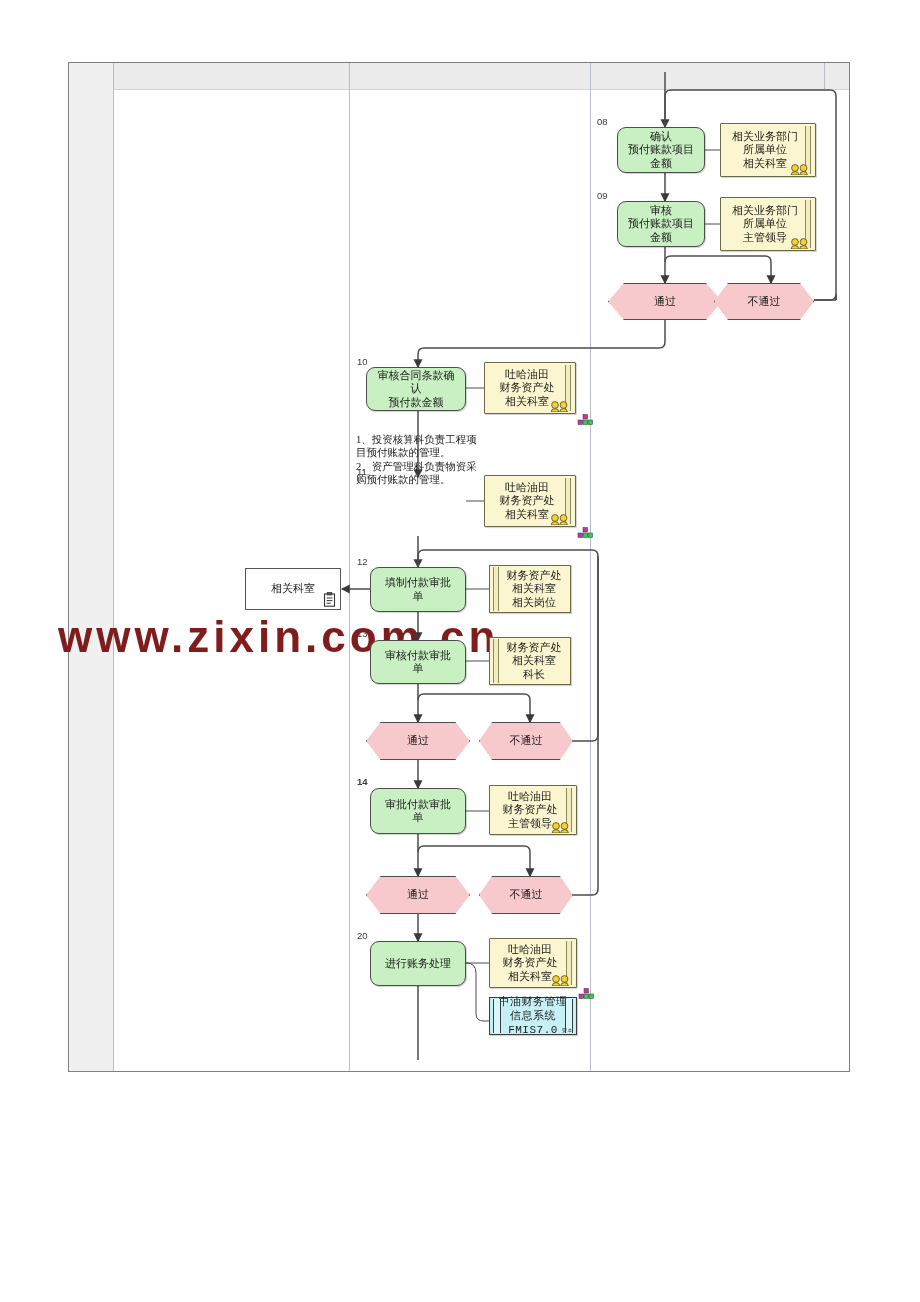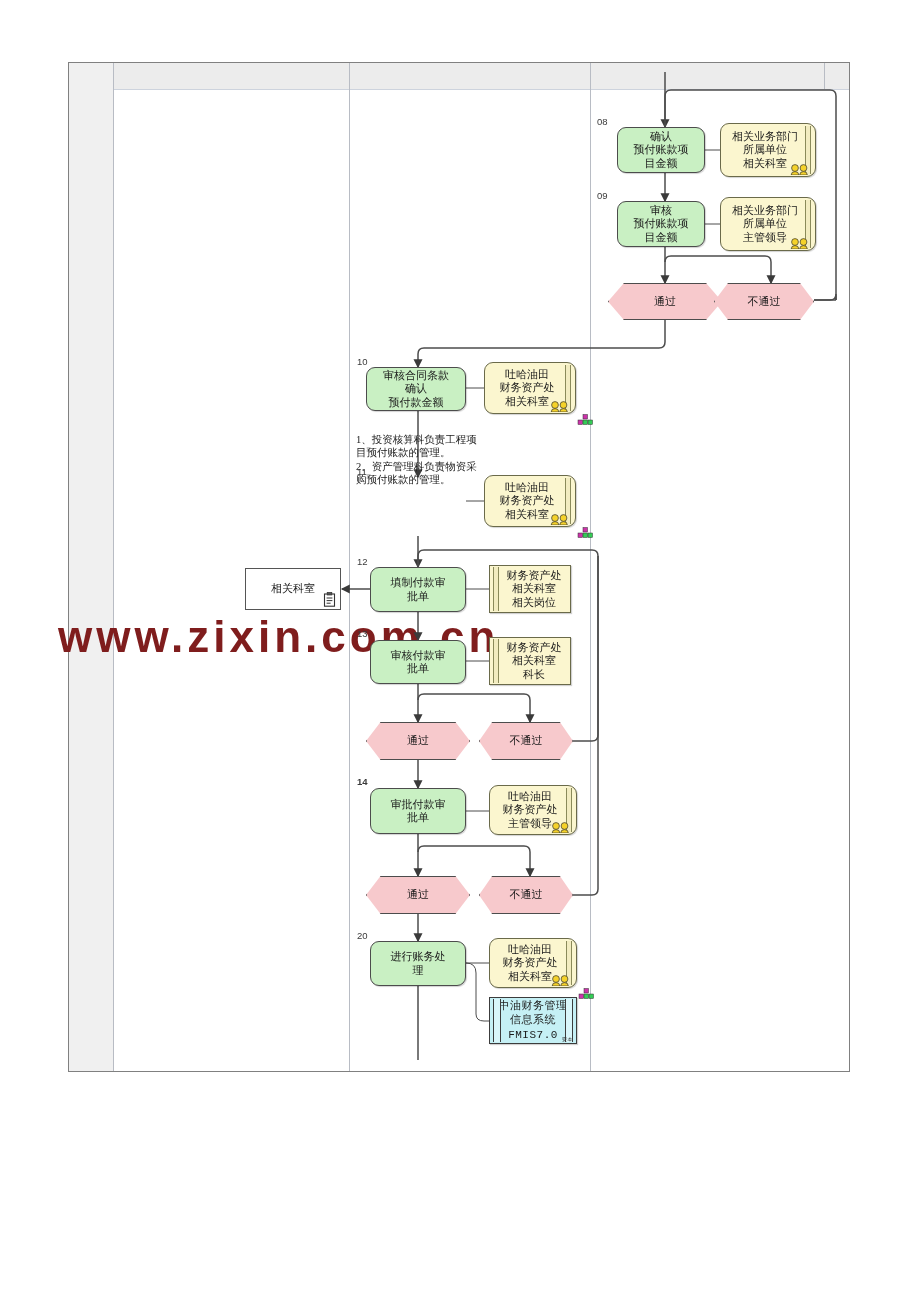--- a/index.html
+++ b/index.html
@@ -23,27 +23,27 @@
   
   #canvas{position:absolute;left:0;top:0;width:920px;height:1302px;z-index:3;}
   #wires{position:absolute;left:0;top:0;width:920px;height:1302px;z-index:2;}
 
   .node{position:absolute;box-sizing:border-box;display:flex;
         align-items:center;justify-content:center;text-align:center;
         line-height:1.22;}
 
   
   .proc{background:#c9f0c3;border:1px solid #4c4c4c;border-radius:9px;
-        font-size:11px;padding:2px 15px;
+        font-size:11px;padding:2px 9px;
         box-shadow:1px 1px 1px rgba(0,0,0,.18);}
 
   
   .role{background:#fbf6cf;font-size:11px;padding:2px 4px;
         border:1px solid #6a6a4a;box-shadow:1px 1px 1px rgba(0,0,0,.18);}
-  .role.rounded{border-radius:9px;}
+  .role.rounded{border-radius:1px;}
   .role .bar-r{position:absolute;right:4px;top:2px;bottom:2px;width:4px;
                border-left:1px solid #8a8a5a;border-right:1px solid #8a8a5a;
                background:#f2ecc0;}
   .role .bar-l{position:absolute;left:3px;top:1px;bottom:1px;width:4px;
                border-left:1px solid #8a8a5a;border-right:1px solid #8a8a5a;
                background:#f2ecc0;}
 
   
   .people{position:absolute;right:5px;bottom:1px;width:20px;height:11px;}
 
@@ -330,21 +330,21 @@
       <path d="M9.7,11 a3.8,3.4 0 0 1 7.6,0 z" fill="#f5d22a" stroke="#333" stroke-width=".7"></path>
     </svg>
   </div>
   <svg class="conn" style="left:578px;top:988px;" viewBox="0 0 16 13">
     <rect x="6" y="0.5" width="4.5" height="4.5" fill="#cc33aa" stroke="#333" stroke-width=".5"></rect>
     <rect x="1" y="6" width="4.5" height="4.5" fill="#cc33aa" stroke="#333" stroke-width=".5"></rect>
     <rect x="6" y="6" width="4.5" height="4.5" fill="#33cc55" stroke="#333" stroke-width=".5"></rect>
     <rect x="11" y="6" width="4.5" height="4.5" fill="#33cc55" stroke="#333" stroke-width=".5"></rect>
   </svg>
 
-  <div class="node sys" style="left:489px;top:997px;width:88px;height:47px;position:absolute;
+  <div class="node sys" style="left:489px;top:997px;width:88px;height:38px;position:absolute;
               font-family:'Liberation Mono','DejaVu Sans Mono',monospace;">
     <span style="white-space:pre-line;line-height:1.28;">中油财务管理
 信息系统
 FMIS7.0</span>
     <div class="sbar sb-l"></div>
     <div class="sbar sb-r"></div>
     <div class="ssub">耍本</div>
   </div>
 
 </div>

